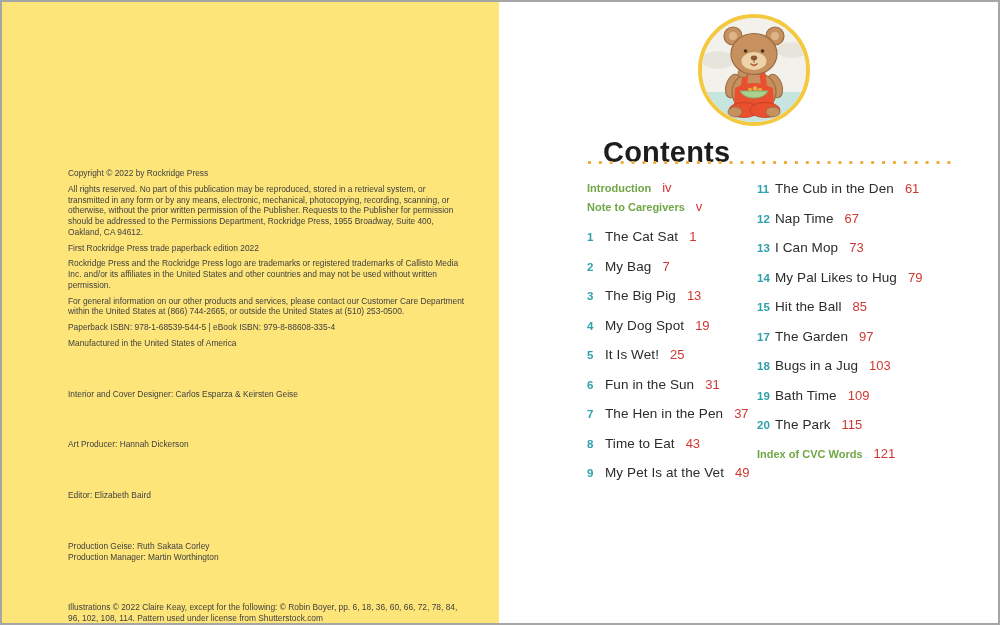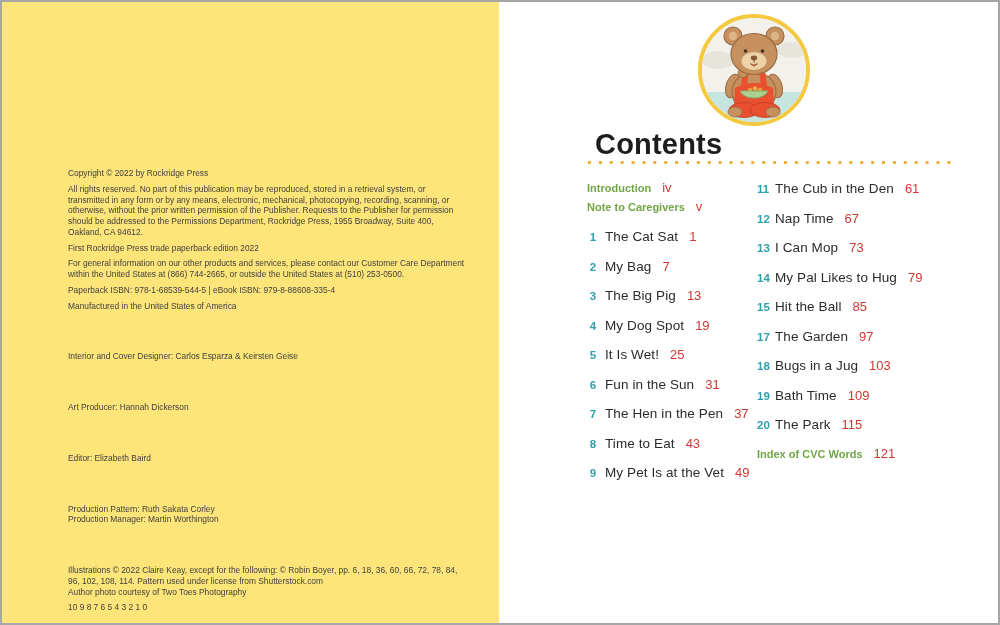--- a/index.html
+++ b/index.html
@@ -20,59 +20,60 @@
 
   
   .bear-badge {
     position:absolute; left:199px; top:12px; width:104px; height:104px;
     border:4px solid #F5C93F; border-radius:50%; overflow:hidden;
     background:#F3F1EC;
   }
   .bear-badge svg { display:block; }
 
   .contents-title {
-    position:absolute; left:88px; top:118px; margin:8px;
+    position:absolute; left:88px; top:118px; margin:16px;
     font-size:29px; font-weight:bold; color:#1d1d1d; letter-spacing:0.2px;
   }
   .dotted-rule {
     position:absolute; left:88px; top:158px; width:368px; height:5px;
     background-image:radial-gradient(circle at 2.5px 2.5px, #F0AD3B 1.7px, rgba(0,0,0,0) 1.9px);
     background-size:10.9px 5px; background-repeat:repeat-x;
   }
   .toc { position:absolute; left:88px; top:177px; width:396px; display:flex; }
   .toc-col-left  { width:170px; flex:none; }
   .toc-col-right { flex:1; }
 
   .toc-row { display:flex; align-items:baseline; }
   .toc-row.fm { line-height:18px; margin-bottom:1px; }
   .toc-row.ch { line-height:19px; margin-bottom:9.5px; }
   .toc-row.fm + .toc-row.ch { margin-top:11px; }
-  .num { flex:none; width:12px; text-align:center; margin-right:6px;
+  .num { flex:none; width:12px; text-align:left; margin-right:6px;
          font-size:11.5px; font-weight:bold; color:#2FA0AC; }
   .title { font-size:13.5px; color:#2b2b2b; letter-spacing:0.1px; }
   .fm-label { font-size:11px; font-weight:bold; color:#71A646; }
   .pg { margin-left:11px; font-size:13px; font-weight:normal; color:#CF3832; }
 </style>
 </head>
 <body>
 
 <div class="frame">
 
   <div class="page page-left">
     <div class="copy">
       <p>Copyright © 2022 by Rockridge Press</p>
       <p>All rights reserved. No part of this publication may be reproduced, stored in a retrieval system, or transmitted in any form or by any means, electronic, mechanical, photocopying, recording, scanning, or otherwise, without the prior written permission of the Publisher. Requests to the Publisher for permission should be addressed to the Permissions Department, Rockridge Press, 1955 Broadway, Suite 400, Oakland, CA 94612.</p>
       <p>First Rockridge Press trade paperback edition 2022</p>
+      <p>Rockridge Press and the Rockridge Press logo are trademarks or registered trademarks of Callisto Media Inc. and/or its affiliates in the United States and other countries and may not be used without written permission.</p>
       <p>For general information on our other products and services, please contact our Customer Care Department within the United States at (866) 744-2665, or outside the United States at (510) 253-0500.</p>
       <p>Paperback ISBN: 978-1-68539-544-5 | eBook ISBN: 979-8-88608-335-4</p>
       <p>Manufactured in the United States of America</p>
       <p class="run">Interior and Cover Designer: Carlos Esparza &amp; Keirsten Geise</p>
       <p class="run">Art Producer: Hannah Dickerson</p>
       <p class="run">Editor: Elizabeth Baird</p>
-      <p class="run">Production Pattern: Ruth Sakata Corley</p>
+      <p class="run">Production Geise: Ruth Sakata Corley</p>
       <p>Production Manager: Martin Worthington</p>
       <p class="run">Illustrations © 2022 Claire Keay, except for the following: © Robin Boyer, pp. 6, 18, 36, 60, 66, 72, 78, 84, 96, 102, 108, 114. Pattern used under license from Shutterstock.com</p>
       <p>Author photo courtesy of Two Toes Photography</p>
       <p>10 9 8 7 6 5 4 3 2 1 0</p>
     </div>
   </div>
 
   <div class="page page-right">
 
     <div class="bear-badge">

